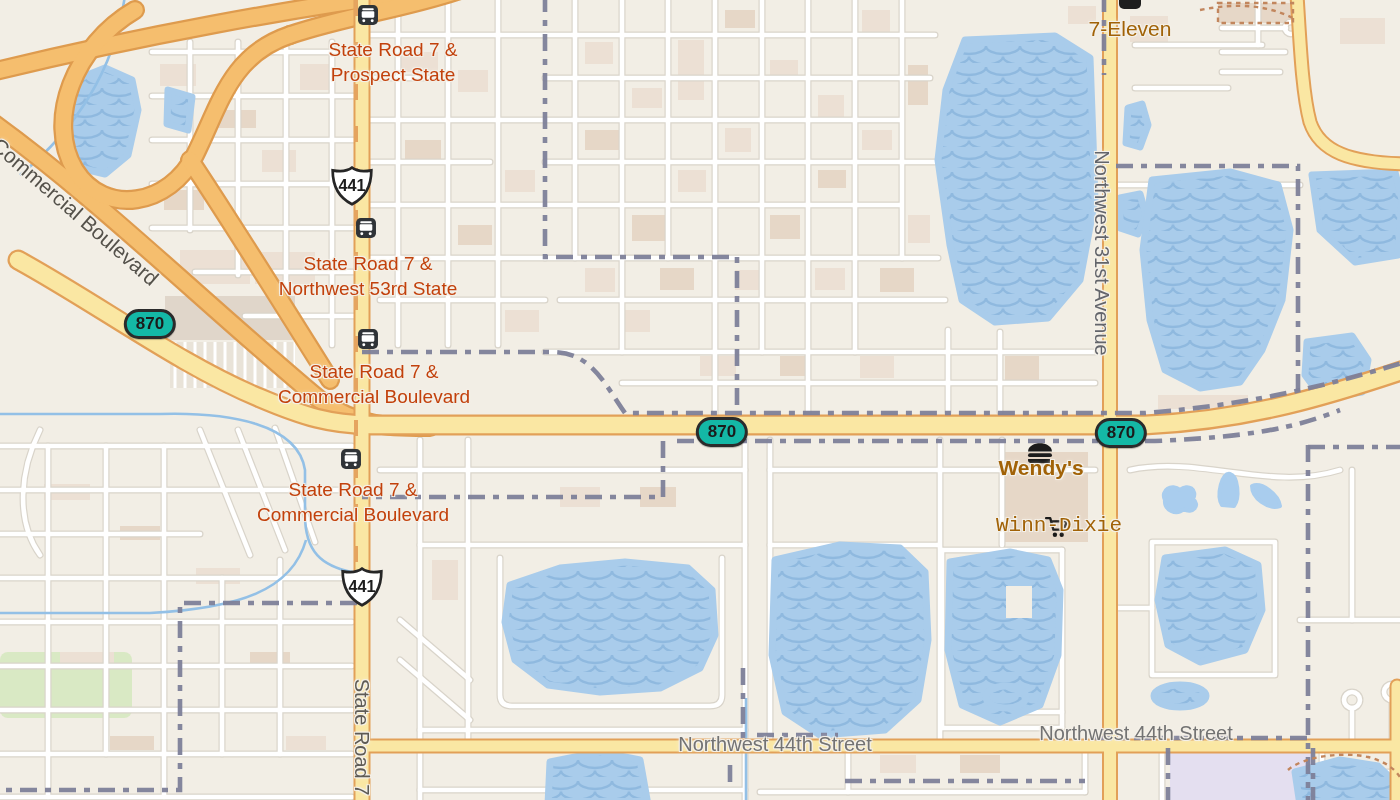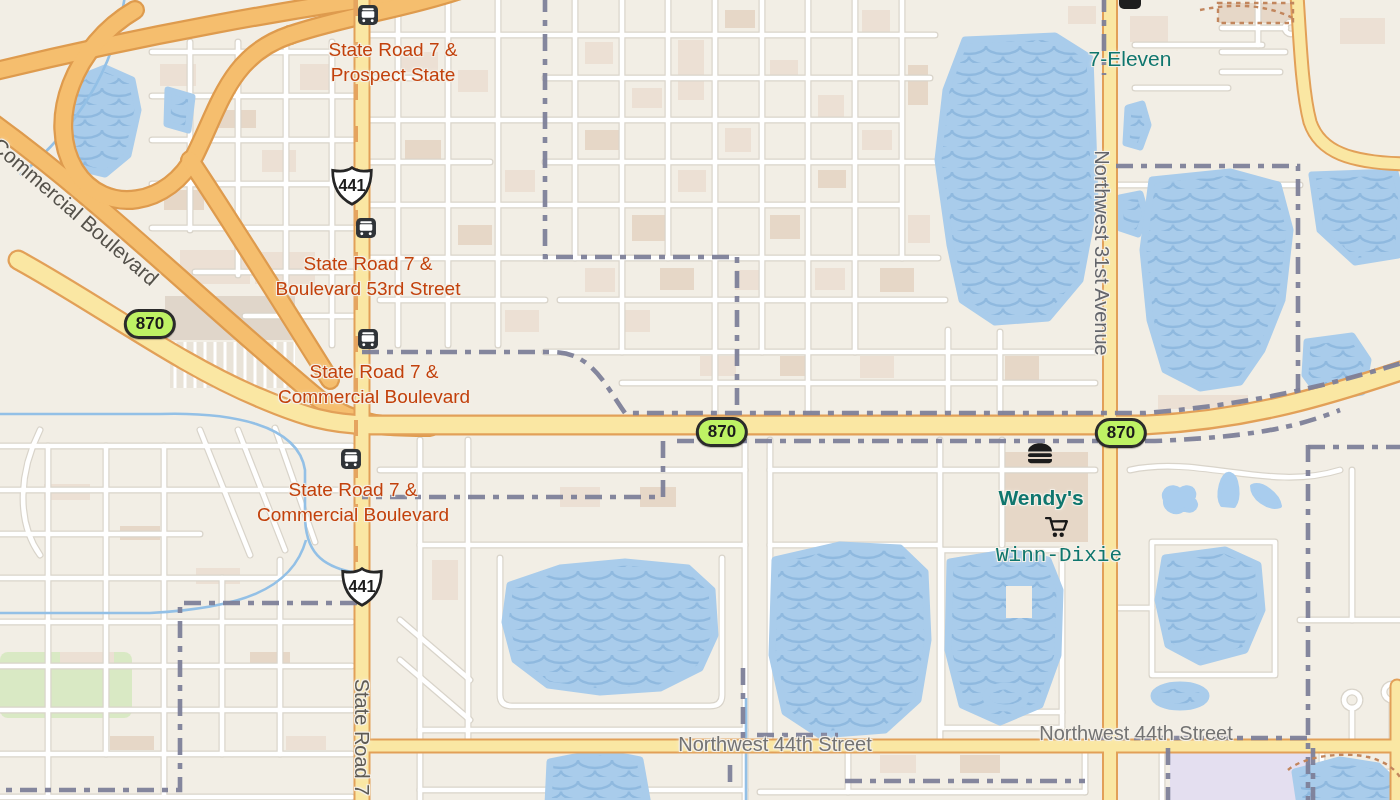--- a/index.html
+++ b/index.html
@@ -16,27 +16,27 @@
   .water{fill:url(#waves);stroke:#A9CCEB;stroke-width:7;stroke-linejoin:round;}
   .pond{fill:#A9CDEE;stroke:#A9CDEE;stroke-width:4;stroke-linejoin:round;}
   .canal{stroke:#93C0E6;stroke-width:2.6;fill:none;}
   .bound{stroke:#7D8099;stroke-width:4.6;fill:none;stroke-dasharray:17 8 6 8;opacity:.95;}
   .trail{stroke:#C2865D;stroke-width:2.4;fill:none;stroke-dasharray:4.5 4.5;}
   .bld1{fill:#ECE0D4;}.bld2{fill:#E6D7C7;}.bld3{fill:#E0D6CA;}
   
   .lbl{position:absolute;transform:translate(-50%,-50%);white-space:nowrap;text-align:center;
        text-shadow:-1px -1px 0 #F4F0E8,1px -1px 0 #F4F0E8,-1px 1px 0 #F4F0E8,1px 1px 0 #F4F0E8,0 0 4px #F4F0E8;}
   .transit-lbl{font-size:19px;line-height:1.32;color:#c2410c;}
-  .poi-lbl{font-size:21px;color:#0f766e;margin-top:30px;}
+  .poi-lbl{font-size:21px;color:#a16207;}
   .road-lbl{font-size:20px;color:#737373;}
   .road-lbl-dark{font-size:21px;color:#55524B;}
   .rot90{transform:translate(-50%,-50%) rotate(90deg);}
   .rot41{transform:translate(-50%,-50%) rotate(41deg);}
   .icon{position:absolute;transform:translate(-50%,-50%);}
-  .pill{position:absolute;transform:translate(-50%,-50%);background:#bef264;border:3px solid #2B2B2B;
+  .pill{position:absolute;transform:translate(-50%,-50%);background:#14b8a6;border:3px solid #2B2B2B;
         border-radius:16px;padding:0 9px;font-size:17px;font-weight:bold;color:#1B1B1B;line-height:24px;
         box-shadow:0 1px 1px rgba(0,0,0,.25);}
   .store-icon{position:absolute;width:22px;height:22px;background:#1E1E1E;border-radius:5px;}
 </style>
 </head>
 <body>
 
 <div id="stage">
 
 <svg width="1400" height="800" viewBox="0 0 1400 800">
@@ -331,21 +331,21 @@
 
 <svg class="icon" style="left:366px;top:228px;width:21px;height:21px;" viewBox="0 0 20 20">
   <rect x="0.5" y="0.5" width="19" height="19" rx="4.5" fill="#2F3337"></rect>
   <rect x="4.5" y="3.5" width="11" height="2" rx="1" fill="#fff"></rect>
   <rect x="4" y="6.5" width="12" height="6" rx="1" fill="#fff"></rect>
   <circle cx="6" cy="15.5" r="1.4" fill="#fff"></circle>
       <circle cx="14" cy="15.5" r="1.4" fill="#fff"></circle>
 </svg>
 <div class="lbl transit-lbl" style="left:368px;top:276px;">
   <div>State Road 7 &amp;</div>
-  <div>Boulevard 53rd Street</div>
+  <div>Northwest 53rd State</div>
 </div>
 
 <svg class="icon" style="left:368px;top:339px;width:21px;height:21px;" viewBox="0 0 20 20">
   <rect x="0.5" y="0.5" width="19" height="19" rx="4.5" fill="#2F3337"></rect>
   <rect x="4.5" y="3.5" width="11" height="2" rx="1" fill="#fff"></rect>
   <rect x="4" y="6.5" width="12" height="6" rx="1" fill="#fff"></rect>
   <circle cx="6" cy="15.5" r="1.4" fill="#fff"></circle>
       <circle cx="14" cy="15.5" r="1.4" fill="#fff"></circle>
 </svg>
 <div class="lbl transit-lbl" style="left:374px;top:384px;">

